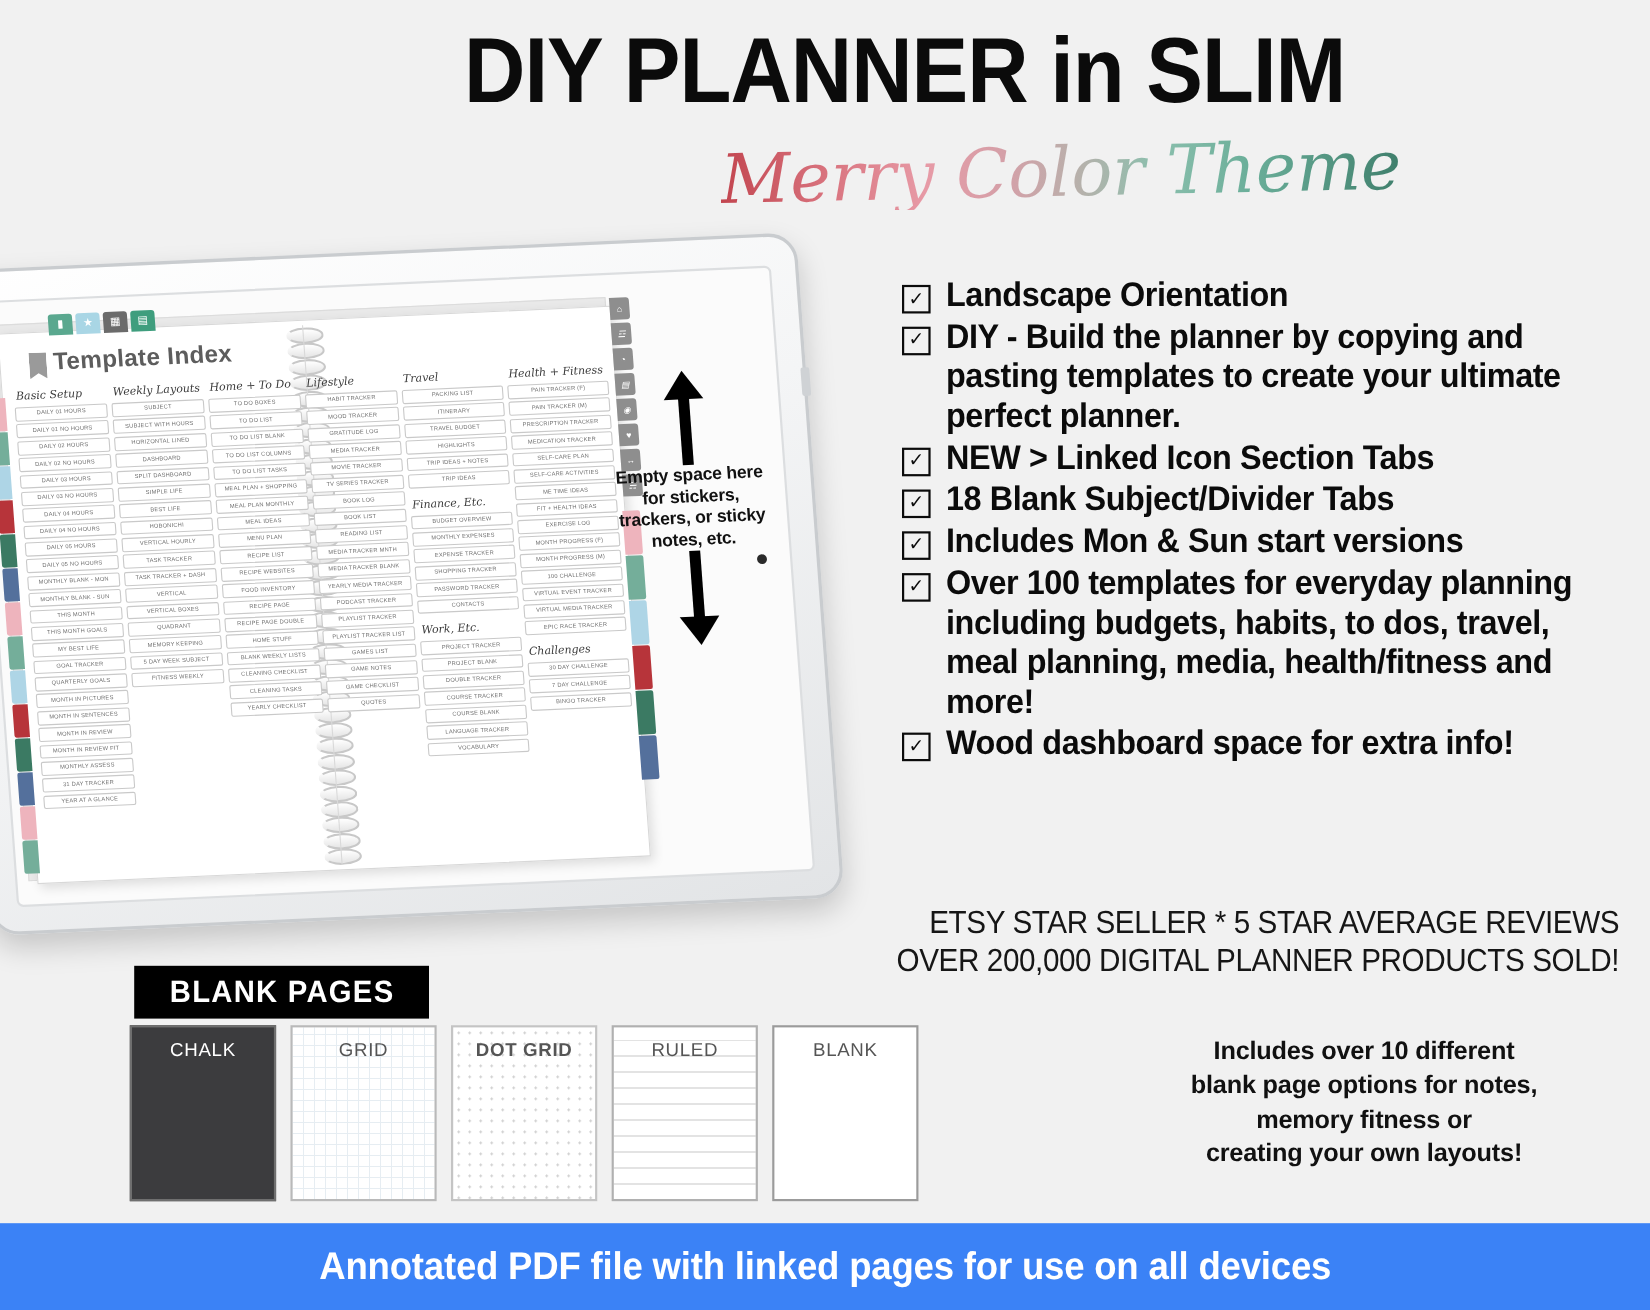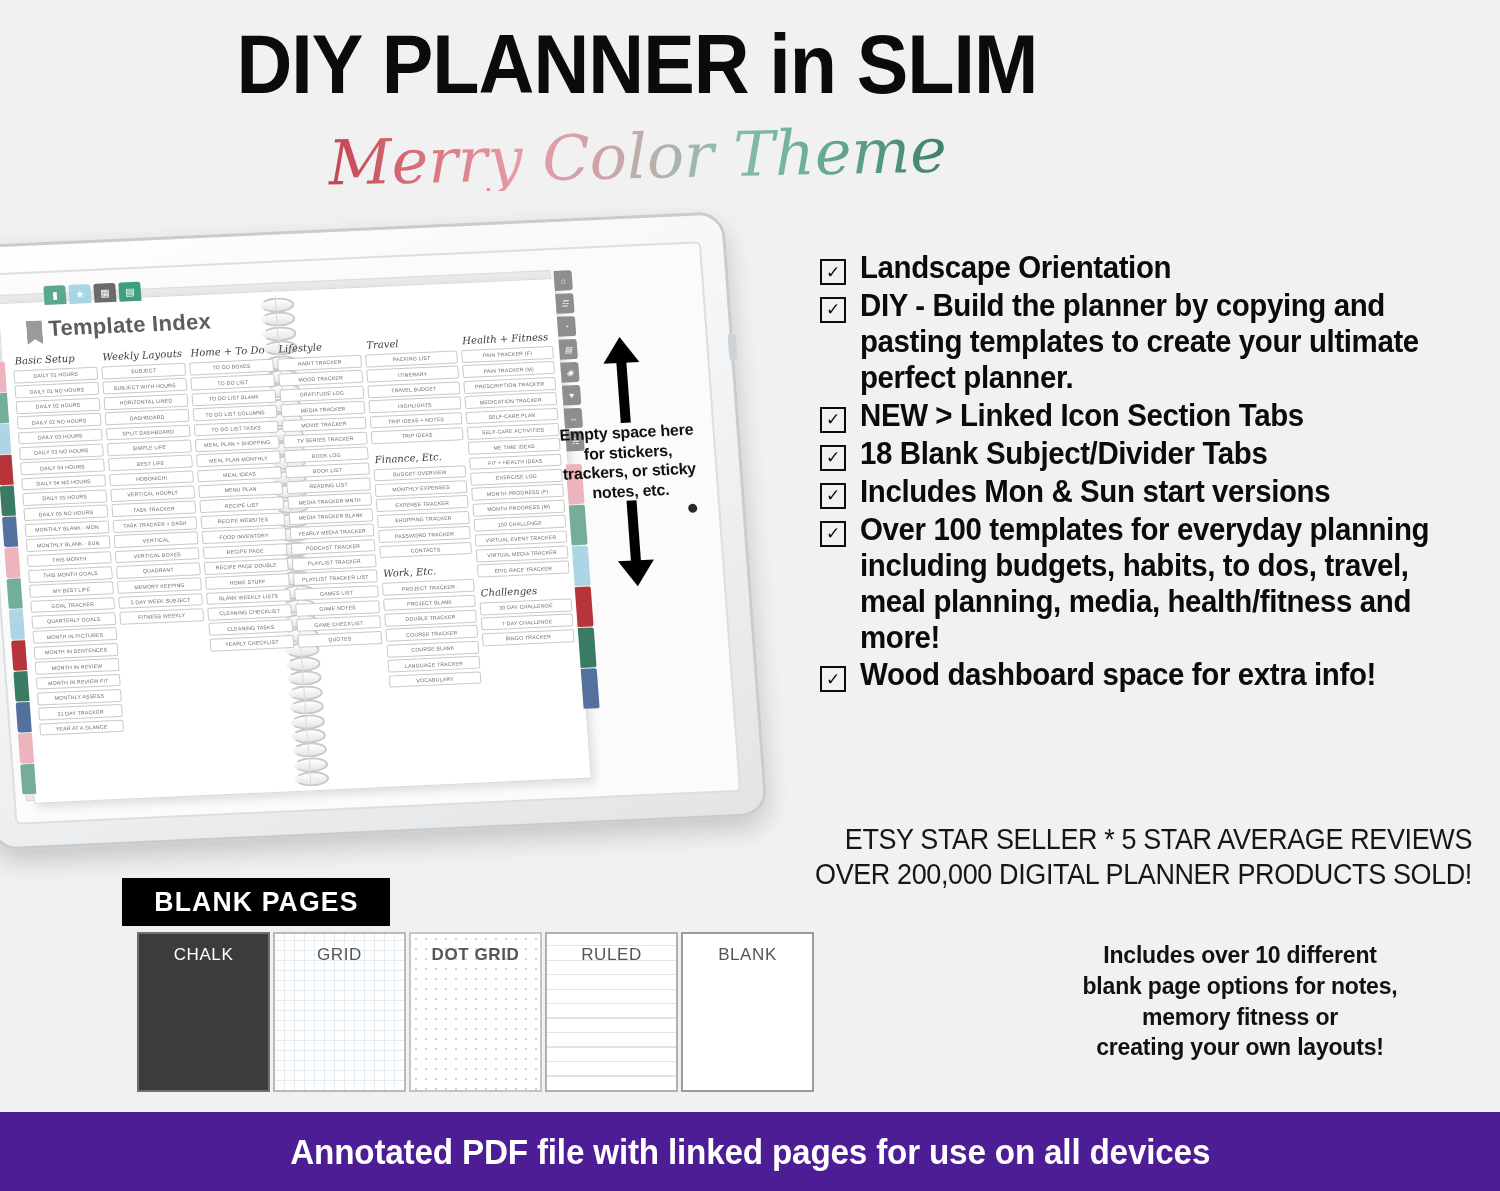--- a/index.html
+++ b/index.html
@@ -5,21 +5,21 @@
   html,body{margin:0;padding:0;}
   body{
     width:1500px;height:1191px;
     background:#f1f1f1;
     font-family:"Liberation Sans", sans-serif;
     overflow:hidden;position:relative;
   }
   .page{position:relative;width:1500px;height:1191px;background:#f1f1f1;}
 
   
-  .header{position:absolute;left:0;top:0;width:1274px;height:210px;text-align:center;}
+  .header{position:absolute;left:0;top:0;width:1274px;height:210px;text-align:right;}
   .title{
     font-family:"Liberation Sans", sans-serif;
     font-weight:bold;font-size:84px;letter-spacing:-1px;
     color:#0b0b0b;margin:0;padding-top:22px;line-height:1;
     transform:scaleX(.92);
   }
   .subtitle{
     font-family:"DejaVu Serif", serif;
     font-style:italic;font-size:62px;line-height:1;margin-top:20px;
     background:linear-gradient(90deg,#c2454f 0%,#d9747f 16%,#e79aa6 30%,#d4a0a8 42%,#b9b0ab 52%,#8bbfad 64%,#6aae99 78%,#3f7f6c 100%);
@@ -106,40 +106,40 @@
 
   .etsy{position:absolute;left:700px;top:822px;width:800px;text-align:right;}
   .etsy div{font-size:29px;color:#161616;line-height:1.22;letter-spacing:-.4px;transform:scaleX(.93);}
 
   
   .bp-badge{
     position:absolute;left:122px;top:878px;width:268px;height:48px;background:#000;
     display:flex;align-items:center;justify-content:center;
   }
   .bp-badge span{color:#fff;font-size:28px;font-weight:bold;letter-spacing:1.2px;transform:scaleX(.95);}
-  .cards{position:absolute;left:118px;top:932px;display:flex;gap:3px;margin-left:19px;}
+  .cards{position:absolute;left:118px;top:932px;display:flex;gap:13px;}
   .card{width:133px;height:160px;border:2px solid #9b9b9b;position:relative;background:#fff;box-sizing:border-box;}
   .card .lbl{position:absolute;top:11px;left:0;width:100%;text-align:center;font-size:17px;color:#555;letter-spacing:.6px;}
   .card.chalk{background:#3c3c3e;border-color:#6f6f6f;}
   .card.chalk .lbl{color:#fff;}
   .card.grid{background:
      repeating-linear-gradient(0deg,transparent 0 9px,#e6edf2 9px 10px),
      repeating-linear-gradient(90deg,transparent 0 9px,#e6edf2 9px 10px),#fff;
      border-color:#b9b9b9;}
   .card.dot{background:radial-gradient(#cfcfcf 1px,transparent 1.2px) 0 0/10px 10px,#fff;border-color:#c4c4c4;font-weight:bold;}
   .card.ruled{background:repeating-linear-gradient(0deg,transparent 0 13px,#e3e3e3 13px 14.5px),#fff;border-color:#b0b0b0;}
   .card.blank{background:#fff;border-color:#9b9b9b;}
   .card.kraft{background:#ddc49e;border-color:#8f8f8f;}
   .card.kraft .lbl{color:#5c5246;}
 
   .bp-note{position:absolute;left:990px;top:940px;width:500px;text-align:center;}
   .bp-note div{font-size:23px;font-weight:bold;color:#111;line-height:1.34;letter-spacing:-.2px;}
 
   
-  .banner{position:absolute;left:0;bottom:0;width:1500px;height:79px;background:#4c1d95;display:flex;align-items:center;justify-content:center;}
+  .banner{position:absolute;left:0;bottom:0;width:1500px;height:79px;background:#3b82f6;display:flex;align-items:center;justify-content:center;}
   .banner span{color:#fff;font-size:35px;font-weight:bold;letter-spacing:-.2px;transform:scaleX(.95);}
 </style>
 </head>
 <body>
 
 <div class="page">
 
   <div class="header">
     <div class="title">DIY  PLANNER in SLIM</div>
     <div class="subtitle">Merry Color Theme</div>

